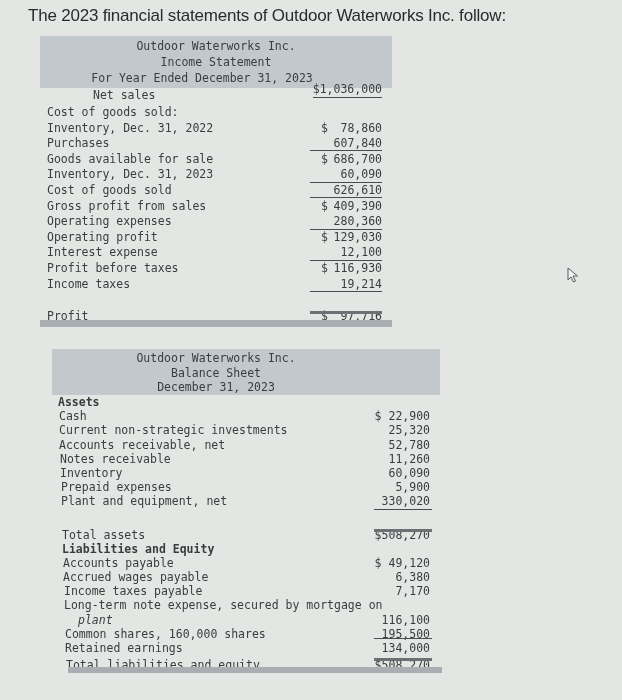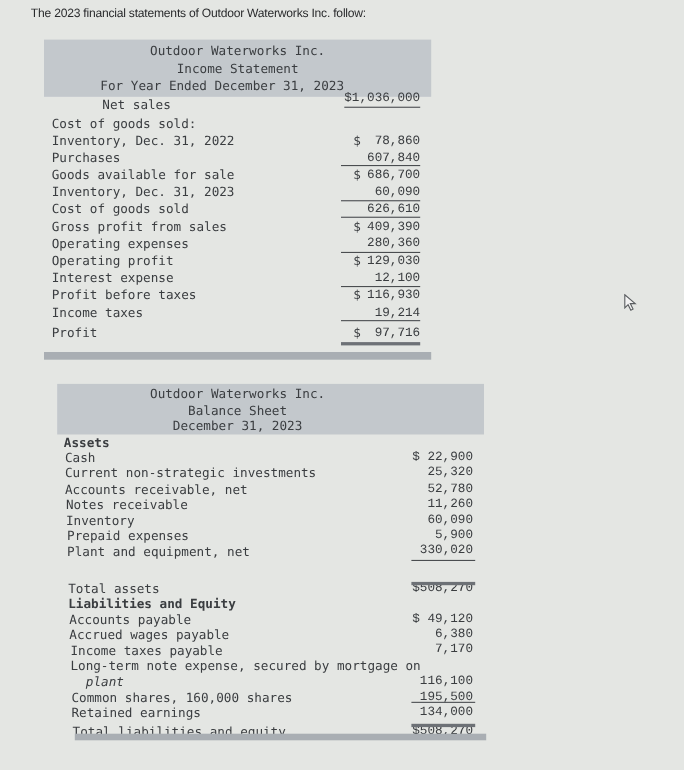--- a/index.html
+++ b/index.html
@@ -5,36 +5,36 @@
   html, body { margin: 0; padding: 0; }
   body {
     width: 622px; height: 700px; overflow: hidden;
     background: #e4e6e3;
     position: relative;
     font-family: "Liberation Sans", sans-serif;
     color: #2c2e30;
   }
   .intro {
     position: absolute; left: 28px; top: 6px;
-    font-size: 11px; color: #2a2b2d; letter-spacing: -0.2px;
+    font-size: 17px; color: #2a2b2d; letter-spacing: -0.2px;
   }
   .mono { font-family: "DejaVu Sans Mono", monospace; font-size: 11.5px; color: #3a3d40; }
 
   
   .is-header {
     position: absolute; left: 40px; top: 36px; width: 352px; height: 52px;
     background: #c3c8cc;
   }
   .is-header .line {
     position: absolute; width: 100%; text-align: center; left: 0;
   }
   .is-rows { position: absolute; left: 40px; top: 88px; width: 352px; }
   .row { position: relative; height: 15.6px; line-height: 15.6px; }
   .row .lbl { position: absolute; left: 7px; white-space: nowrap; }
-  .row .amt { position: absolute; right: 10px; white-space: pre; font-family: Liberation Mono, monospace; }
+  .row .amt { position: absolute; right: 10px; white-space: pre; }
   .row .cur { position: absolute; white-space: pre; }
   .is-footer-bar {
     position: absolute; left: 40px; top: 320px; width: 352px; height: 7px;
     background: #a9aeb3;
   }
 
   
   .bs-header {
     position: absolute; left: 52px; top: 349px; width: 388px; height: 46px;
     background: #c3c8cc;
@@ -120,21 +120,21 @@
   <div class="row">
     <span class="lbl">Profit before taxes</span>
     <span class="cur" style="right:64px;">$</span>
     <span class="amt">116,930</span>
   </div>
   <div class="row">
     <span class="lbl">Income taxes</span>
     <span class="amt">19,214</span>
   </div>
   <div class="underline-box" style="left:270px; width:72px; top:203px; border-top:1px solid #4a4d50;"></div>
-  <div class="row" style="margin-top:3px;">
+  <div class="row" style="margin-top:17px;">
     <span class="lbl">Profit</span>
     <span class="cur" style="right:64px;">$</span>
     <span class="amt">97,716</span>
   </div>
   <div class="underline-box" style="left:270px; width:72px; top:223px; border-top:3px solid #6d7176;"></div>
 </div>
 <div class="is-footer-bar"></div>
 
 <div class="bs-header mono">
   <div class="line" style="top:2px; left:-30px;">Outdoor Waterworks Inc.</div>

